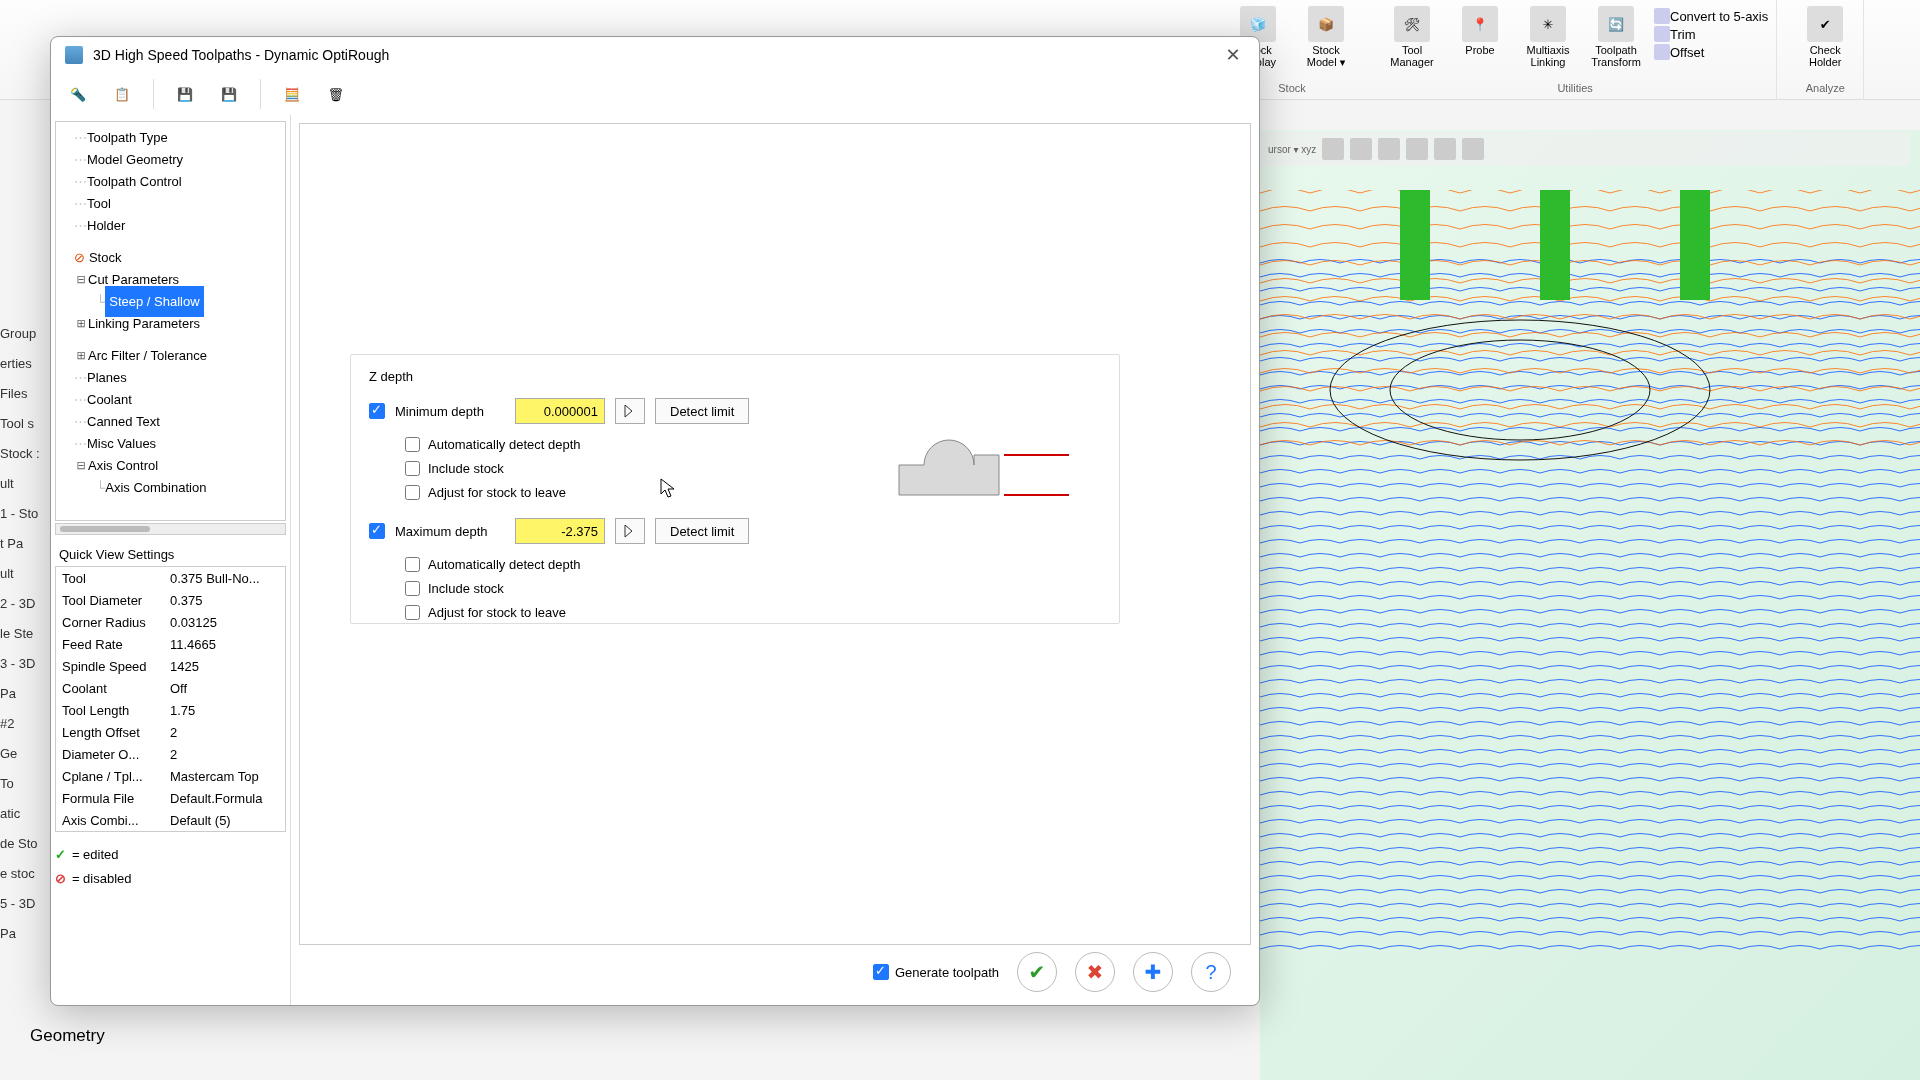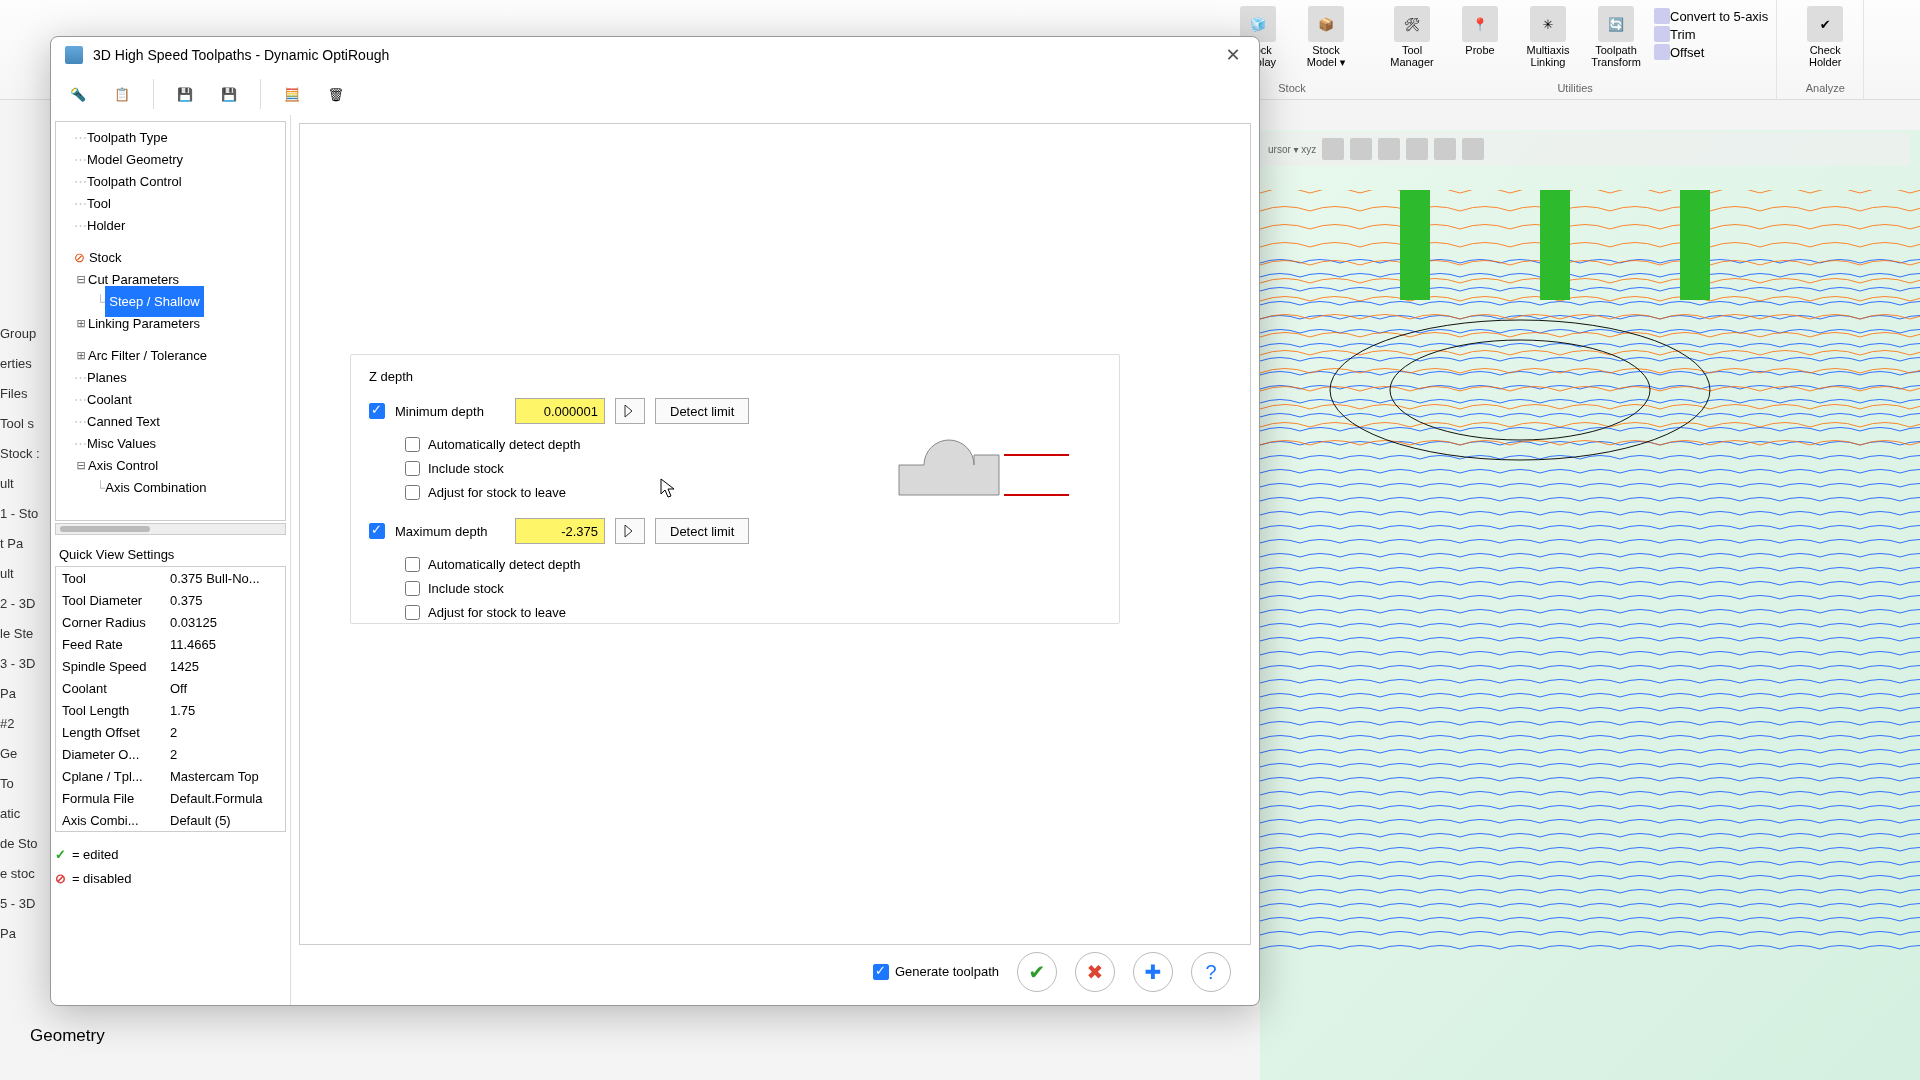--- a/index.html
+++ b/index.html
@@ -75,21 +75,21 @@
 .depthRow .inp{width:90px;height:26px;border:1px solid #aaa;text-align:right;padding-right:6px;background:#fff568;font-size:13px;}
 .depthRow .pick{width:30px;height:26px;border:1px solid #aaa;background:#fafafa;display:flex;align-items:center;justify-content:center;cursor:pointer;}
 .depthRow .btn{height:26px;padding:0 14px;border:1px solid #aaa;background:#fafafa;cursor:pointer;font-size:13px;}
 .subChecks{margin-left:36px;margin-bottom:14px;}
 .subChecks label{display:flex;align-items:center;gap:8px;height:24px;font-size:13px;}
 .subChecks input{width:15px;height:15px;}
 
 .diagram{position:absolute;right:50px;top:60px;width:200px;height:90px;}
 
 .footer{position:absolute;bottom:8px;left:8px;right:8px;height:50px;display:flex;align-items:center;justify-content:flex-end;gap:18px;padding-right:20px;}
-.footer label{display:flex;align-items:flex-start;gap:6px;font-size:13px;}
+.footer label{display:flex;align-items:center;gap:6px;font-size:13px;}
 .footer input[type=checkbox]{width:16px;height:16px;appearance:none;border:1px solid #888;border-radius:2px;cursor:pointer;position:relative;}
 .footer input[type=checkbox]:checked{background:#1e78ff;border-color:#1e78ff;}
 .footer input[type=checkbox]:checked::after{content:'✓';color:#fff;position:absolute;top:-2px;left:1px;font-size:13px;}
 .circBtn{width:40px;height:40px;border-radius:50%;border:1px solid #bbb;display:flex;align-items:center;justify-content:center;cursor:pointer;font-size:20px;background:#fff;}
 .circBtn.ok{color:#2a9d2a;}
 .circBtn.cancel{color:#d43;}
 .circBtn.add{color:#1e78ff;}
 .circBtn.help{color:#1e78ff;}
 
 

